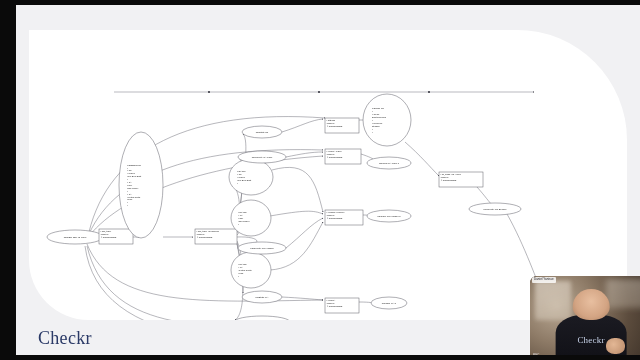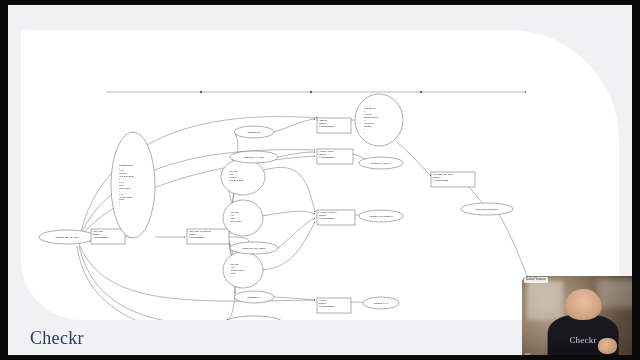--- a/index.html
+++ b/index.html
@@ -3,21 +3,21 @@
 <meta charset="utf-8">
 <title>Checkr DAG Presentation</title>
 <style>
   html,body{margin:0;padding:0;background:#000;}
   body{width:640px;height:360px;overflow:hidden;
        font-family:"Liberation Sans",sans-serif;}
 
   #stage{position:relative;width:640px;height:360px;background:#0a0a0a;overflow:hidden;}
 
   
-  #share-frame{position:absolute;left:8px;top:5px;width:624px;height:350px;
+  #share-frame{position:absolute;left:16px;top:5px;width:624px;height:350px;
                background:#f1f1f3;overflow:hidden;}
 
   
   #slide{position:absolute;left:13px;top:25px;width:598px;height:290px;background:#ffffff;
          border-top-right-radius:110px;border-bottom-left-radius:60px;overflow:hidden;}
 
   
   #slide-footer{position:absolute;left:13px;top:318px;width:300px;height:30px;}
   #logo{font-family:"Liberation Serif",serif;font-size:18px;color:#2b3a67;
         letter-spacing:.3px;line-height:30px;padding-left:9px;}

